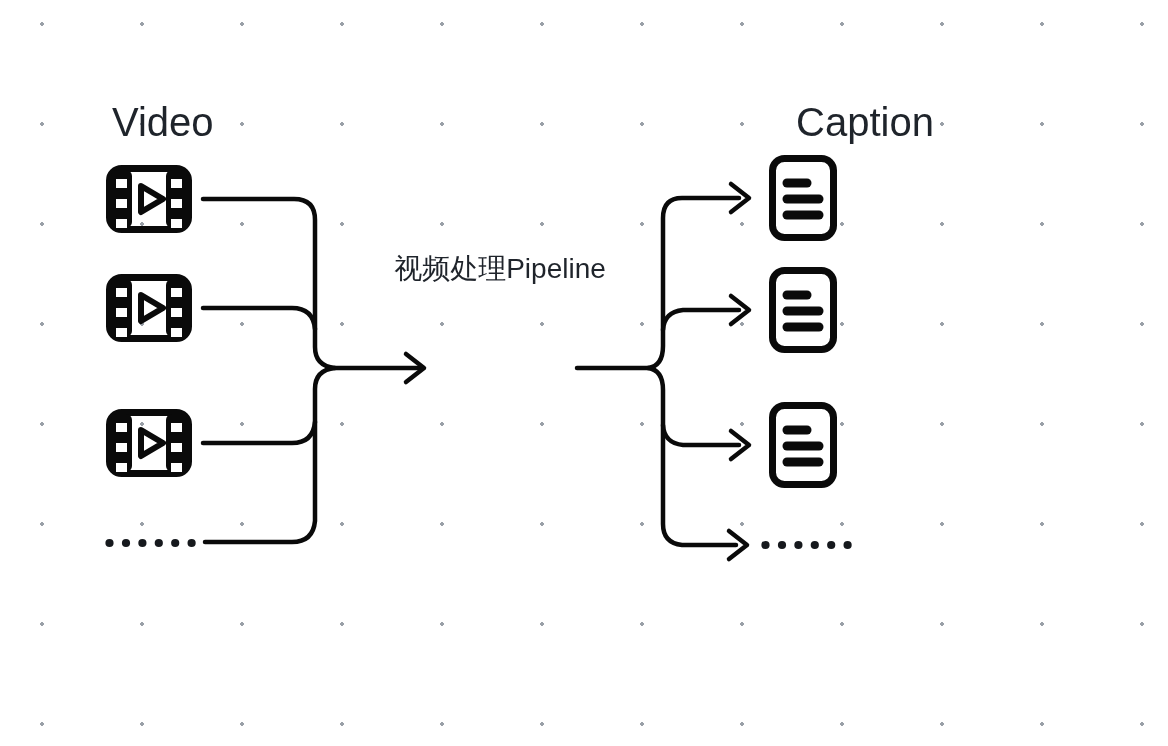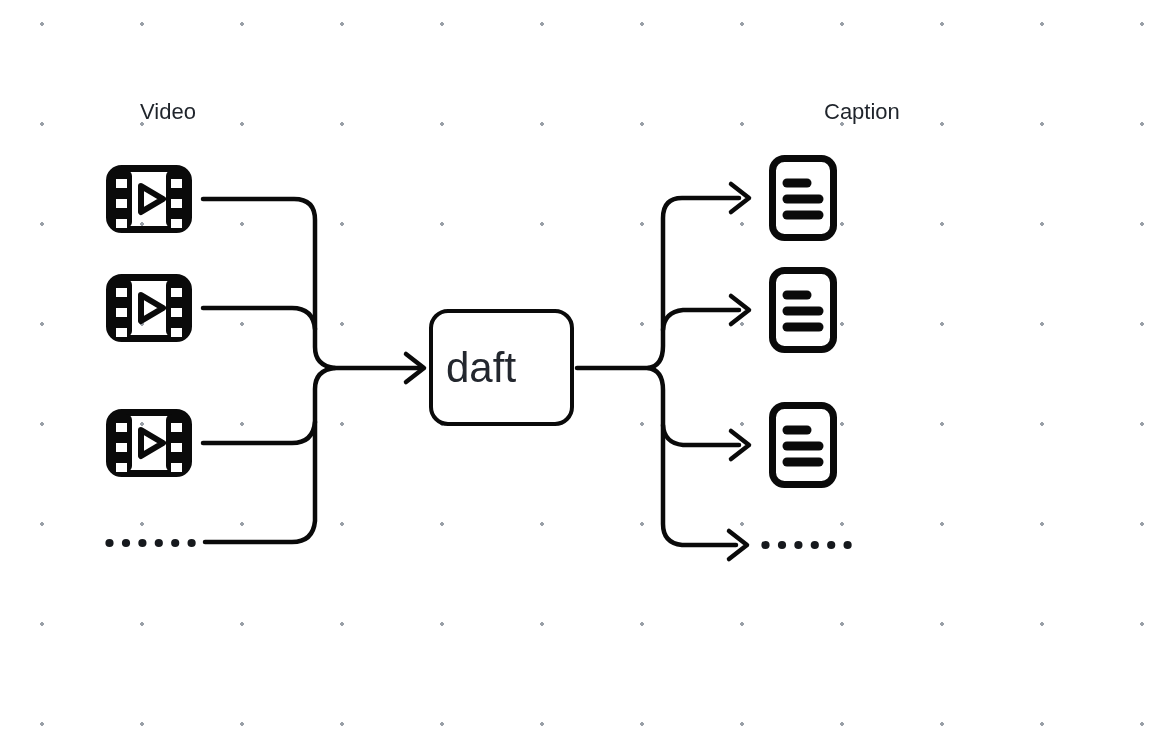--- a/index.html
+++ b/index.html
@@ -11,25 +11,24 @@
     background-color: #ffffff;
     background-image: radial-gradient(circle, #9aa0a8 1.6px, transparent 2px);
     background-size: 100px 100px;
     background-position: -8px -26px;
     font-family: "Liberation Sans", "DejaVu Sans", sans-serif;
     color: #1f242b;
   }
   .layer { position: absolute; left: 0; top: 0; }
   .label {
     position: absolute;
-    font-size: 22px;
+    font-size: 40px;
     line-height: 1.1;
     color: #1f242b;
     white-space: nowrap;
-    margin-left: 28px;
   }
   .pipeline-title {
     position: absolute;
     left: 384px;
     top: 254px;
     width: 232px;
     text-align: center;
     font-size: 28px;
     line-height: 1.1;
     color: #1f242b;
@@ -108,38 +107,36 @@
       <path d="M663 425 Q664 443 683 445 H739"></path>
       <path d="M731 184 L749 198 L731 212"></path>
       <path d="M731 296 L749 310 L731 324"></path>
       <path d="M731 431 L749 445 L731 459"></path>
       <path d="M729 531 L747 545 L729 559"></path>
     </g>
   </svg>
 
   <div class="label" style="left:112px; top:100px;">Video</div>
   <div class="label" style="left:796px; top:100px;">Caption</div>
+  <div class="pipeline-title">视频处理Pipeline</div>
 
   <svg class="icon" style="left:105px; top:164px;" width="88" height="70">
       <use href="#icon-video"></use>
     </svg>
   <svg class="icon" style="left:105px; top:273px;" width="88" height="70">
       <use href="#icon-video"></use>
     </svg>
   <svg class="icon" style="left:105px; top:408px;" width="88" height="70">
       <use href="#icon-video"></use>
     </svg>
 
   <svg class="icon" style="left:102px; top:535px;" width="96" height="16">
       <use href="#icon-ellipsis"></use>
     </svg>
 
-  <div class="daft-box">
-    <span>daft</span>
-  </div>
 
   <svg class="icon" style="left:768px; top:154px;" width="70" height="88">
       <use href="#icon-caption"></use>
     </svg>
   <svg class="icon" style="left:768px; top:266px;" width="70" height="88">
       <use href="#icon-caption"></use>
     </svg>
   <svg class="icon" style="left:768px; top:401px;" width="70" height="88">
       <use href="#icon-caption"></use>
     </svg>

